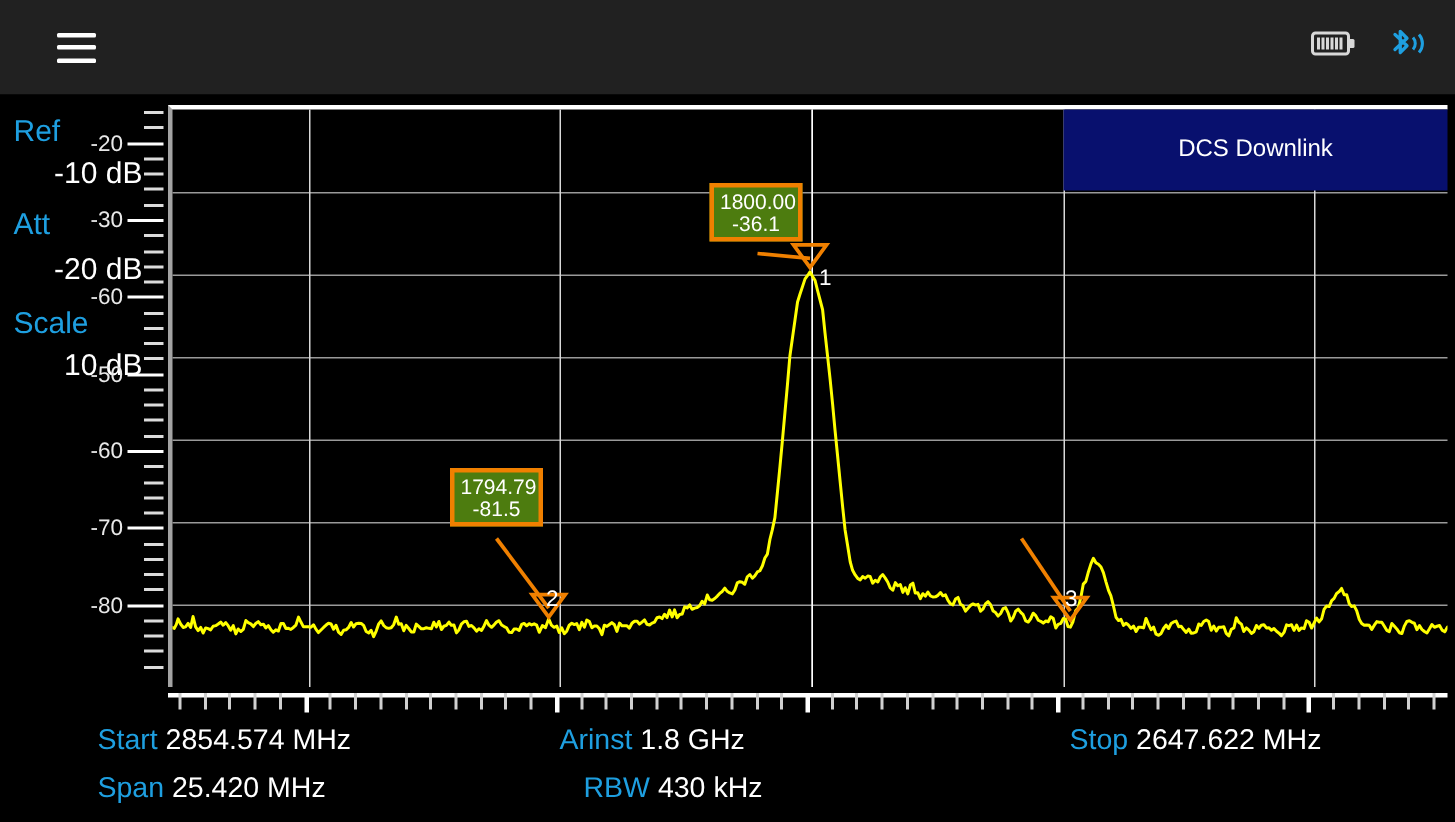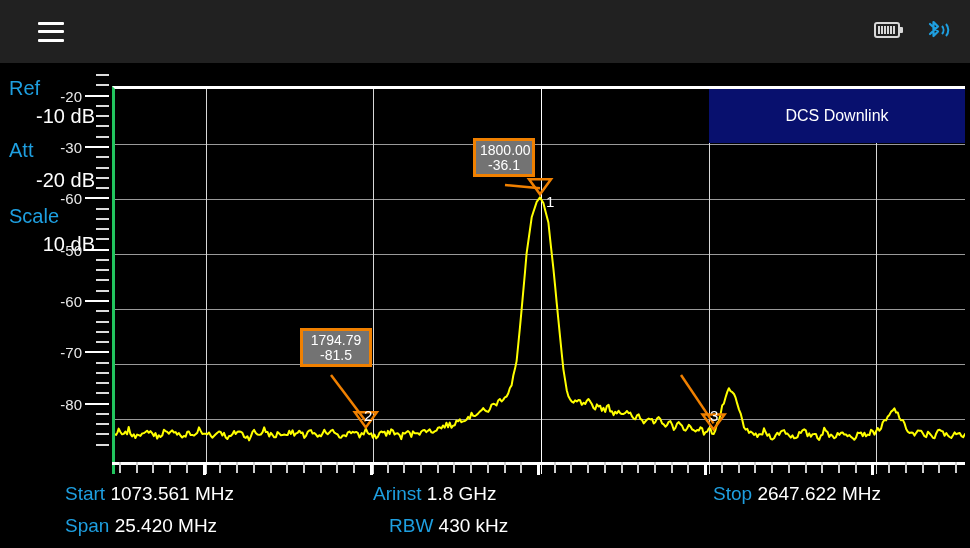--- a/index.html
+++ b/index.html
@@ -26,23 +26,22 @@
   #appbar-right{
     margin-left:auto;margin-right:20px;display:flex;align-items:center;gap:20px;
   }
 
   
   #chart-wrap{
     position:absolute;left:0;top:63px;width:970px;height:412px;background:#000;
   }
   #plot{
     position:absolute;left:112px;top:7px;width:850px;height:385px;
-    background:#000;border-left:3px solid #22c55e;border-top:3px solid #fff;
+    background:#000;border-left:3px solid #a3a3a3;border-top:3px solid #fff;
     box-sizing:content-box;
-    margin-top:16px;
   }
   .hgrid{position:absolute;left:0;width:850px;height:1px;background:#9a9a9a;}
   .vgrid{position:absolute;top:0;width:1px;height:385px;background:#9a9a9a;}
   .vgrid.major{background:#d8d8d8;}
   #centerline{position:absolute;top:0;width:1px;height:385px;background:#ffffff;left:426px;}
 
   
   .meta{position:absolute;left:0;}
   .meta .k{color:#1e9fe0;font-size:20px;}
   .meta .v{color:#fff;font-size:20px;}
@@ -64,21 +63,21 @@
   .xtick-label{position:absolute;top:15px;font-size:16px;color:#f0f0f0;}
 
   
   #band{
     position:absolute;background:#08106e;color:#fff;
     font-size:16px;display:flex;align-items:center;justify-content:center;
   }
 
   
   .mk-box{
-    position:absolute;border:3px solid #f08000;background:#737373;
+    position:absolute;border:3px solid #f08000;background:#4d7c0f;
     color:#fff;font-size:14px;line-height:15px;text-align:center;
     padding:2px 4px 1px 4px;box-sizing:border-box;
   }
   .mk-num{position:absolute;color:#ffffff;font-size:15px;}
 
   
   #status{
     position:absolute;left:0;top:475px;width:970px;height:73px;background:#000;
   }
   .st-cell{position:absolute;font-size:19px;white-space:nowrap;}
@@ -222,21 +221,21 @@
           <polygon points="587.5543448330131,325.4200000000001 609.5543448330131,325.4200000000001 598.5543448330131,340.4200000000001" fill="none" stroke="#f08000" stroke-width="2.5"></polygon>
         </g>
     </svg>
 
     <div class="mk-box" style="left:358px;top:49px;width:62px;">
       <div>1800.00</div>
       <div>-36.1</div>
     </div>
     <div class="mk-num" style="left:431px;top:104px;">1</div>
 
-    <div class="mk-box" style="left:185px;top:239px;width:72px;">
+    <div class="mk-box" style="left:185px;top:239px;width:62px;">
       <div>1794.79</div>
       <div>-81.5</div>
     </div>
     <div class="mk-num" style="left:249px;top:318px;">2</div>
 
     <div class="mk-num" style="left:595px;top:318px;">3</div>
   </div>
 
   <div id="xaxis">
     <div id="xaxis-line"></div>
@@ -295,21 +294,21 @@
       <div class="xtick-minor" style="left: 792.823px;"></div>
       <div class="xtick-minor" style="left: 809.541px;"></div>
       <div class="xtick-minor" style="left: 826.26px;"></div>
       <div class="xtick-minor" style="left: 842.978px;"></div>
     </div>
 </div>
 
 <div id="status">
   <div class="st-cell" style="left:65px;top:8px;">
     <span class="st-k">Start</span>
-    <span class="st-v">1073.561 MHz</span>
+    <span class="st-v">2854.574 MHz</span>
   </div>
   <div class="st-cell" style="left:65px;top:40px;">
     <span class="st-k">Span</span>
     <span class="st-v">25.420 MHz</span>
   </div>
   <div class="st-cell" style="left:373px;top:8px;">
     <span class="st-k">Arinst</span>
     <span class="st-v">1.8 GHz</span>
   </div>
   <div class="st-cell" style="left:389px;top:40px;">

